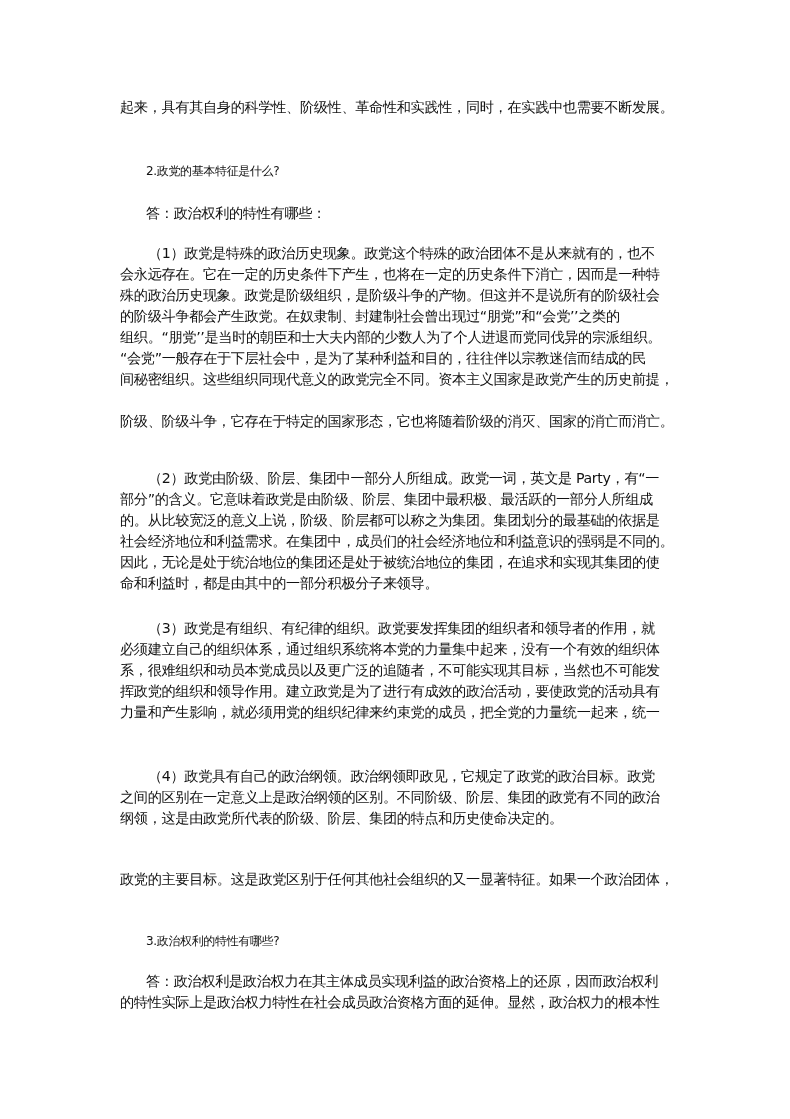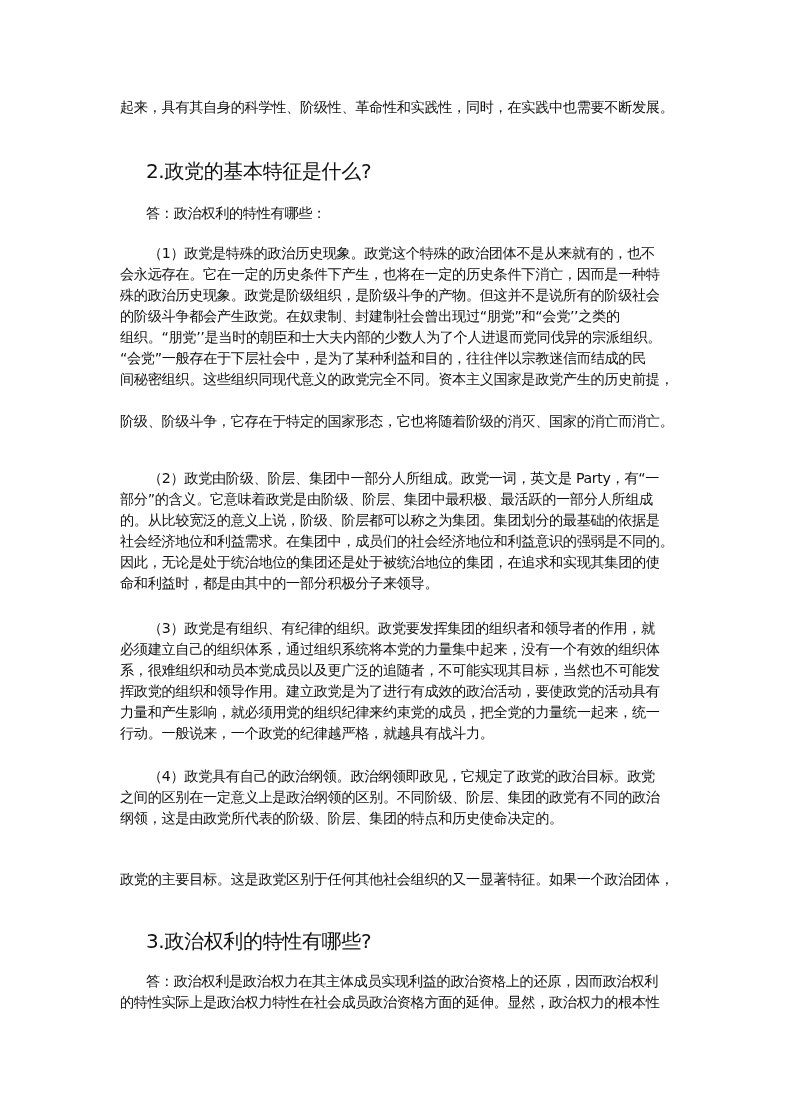--- a/index.html
+++ b/index.html
@@ -1,21 +1,21 @@
 <!DOCTYPE html>
 <html><head>
 <meta charset="utf-8">
 <style>
   html, body { margin: 0; padding: 0; background: #ffffff; }
   body { width: 790px; height: 1119px; position: relative; overflow: hidden;
          font-family: "DejaVu Sans", sans-serif; color: #111; }
   .page { position: absolute; left: 0; top: 0; width: 790px; height: 1119px; }
   .line { position: absolute; left: 120px; white-space: nowrap; font-size: 14.2px;
           line-height: 21px; letter-spacing: -0.35px; }
-  .q { font-size: 20px; }
+  .q { font-size: 12px; }
 </style>
 </head>
 <body>
 
 <div class="page">
   <div class="line" style="top:97px">起来，具有其自身的科学性、阶级性、革命性和实践性，同时，在实践中也需要不断发展。</div>
 
   <div class="line q" style="top:161px;left:146px">2.政党的基本特征是什么?</div>
   <div class="line" style="top:203px;left:146px">答：政治权利的特性有哪些：</div>
 
@@ -33,21 +33,20 @@
   <div class="line" style="top:510px">的。从比较宽泛的意义上说，阶级、阶层都可以称之为集团。集团划分的最基础的依据是</div>
   <div class="line" style="top:531px">社会经济地位和利益需求。在集团中，成员们的社会经济地位和利益意识的强弱是不同的。</div>
   <div class="line" style="top:552px">因此，无论是处于统治地位的集团还是处于被统治地位的集团，在追求和实现其集团的使</div>
   <div class="line" style="top:573px">命和利益时，都是由其中的一部分积极分子来领导。</div>
 
   <div class="line" style="top:618px;left:148px">（3）政党是有组织、有纪律的组织。政党要发挥集团的组织者和领导者的作用，就</div>
   <div class="line" style="top:639px">必须建立自己的组织体系，通过组织系统将本党的力量集中起来，没有一个有效的组织体</div>
   <div class="line" style="top:660px">系，很难组织和动员本党成员以及更广泛的追随者，不可能实现其目标，当然也不可能发</div>
   <div class="line" style="top:681px">挥政党的组织和领导作用。建立政党是为了进行有成效的政治活动，要使政党的活动具有</div>
   <div class="line" style="top:702px">力量和产生影响，就必须用党的组织纪律来约束党的成员，把全党的力量统一起来，统一</div>
-  <div class="line" style="top:723px">行动。一般说来，一个政党的纪律越严格，就越具有战斗力。</div>
 
   <div class="line" style="top:766px;left:148px">（4）政党具有自己的政治纲领。政治纲领即政见，它规定了政党的政治目标。政党</div>
   <div class="line" style="top:787px">之间的区别在一定意义上是政治纲领的区别。不同阶级、阶层、集团的政党有不同的政治</div>
   <div class="line" style="top:808px">纲领，这是由政党所代表的阶级、阶层、集团的特点和历史使命决定的。</div>
 
   <div class="line" style="top:869px">政党的主要目标。这是政党区别于任何其他社会组织的又一显著特征。如果一个政治团体，</div>
 
   <div class="line q" style="top:931px;left:146px">3.政治权利的特性有哪些?</div>
   <div class="line" style="top:971px;left:146px">答：政治权利是政治权力在其主体成员实现利益的政治资格上的还原，因而政治权利</div>
   <div class="line" style="top:992px">的特性实际上是政治权力特性在社会成员政治资格方面的延伸。显然，政治权力的根本性</div>

